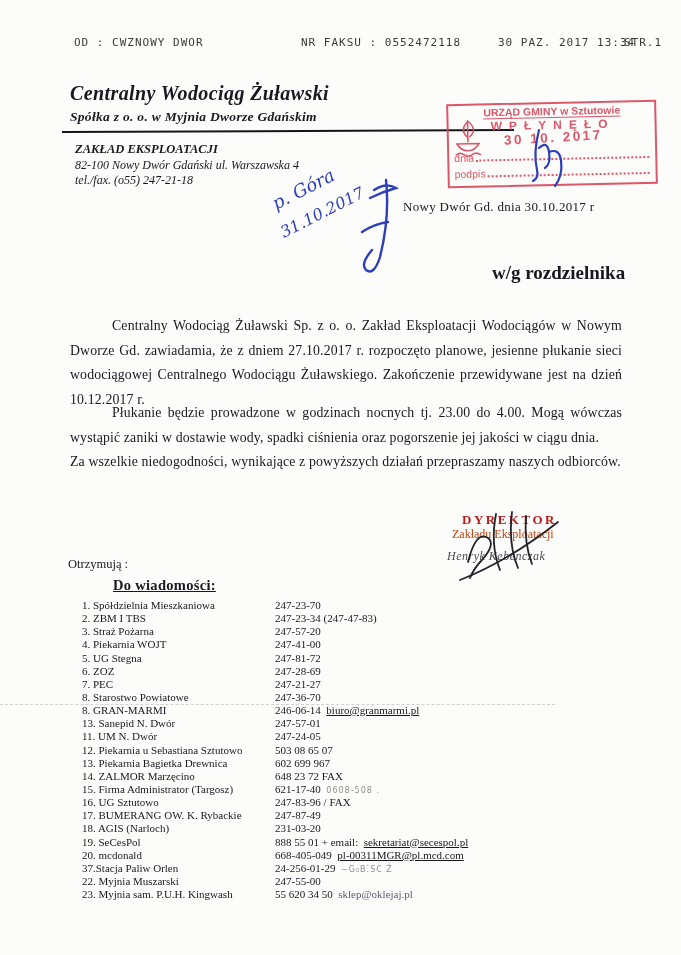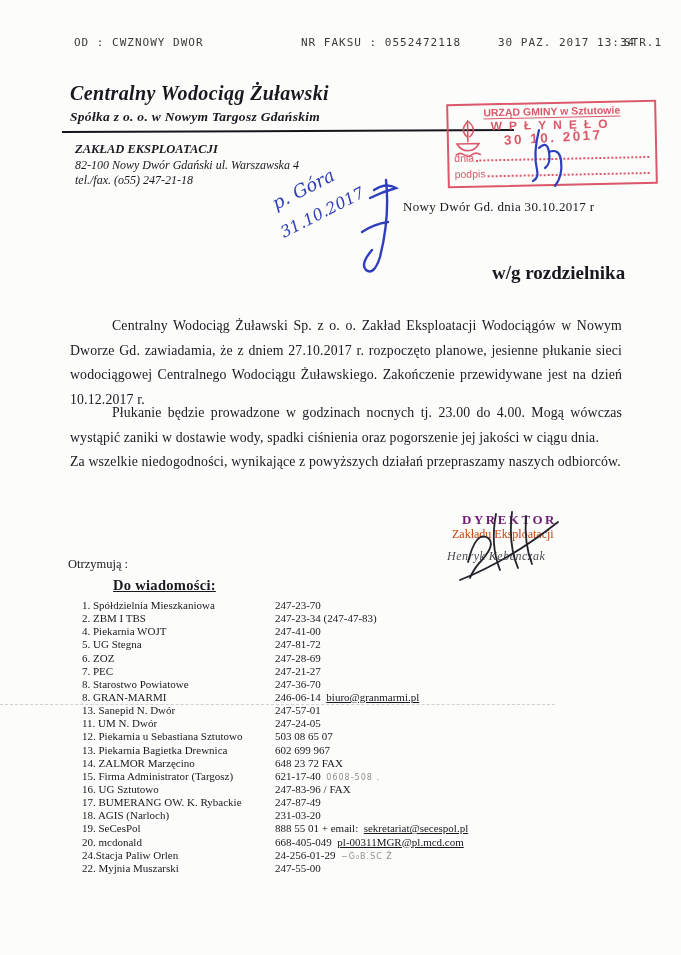--- a/index.html
+++ b/index.html
@@ -40,21 +40,21 @@
   .dateline{font-size:13px;letter-spacing:.3px;}
   .wg{font-size:19px;font-weight:bold;}
 
   
   .paras{position:absolute;left:70px;width:552px;font-size:13.8px;letter-spacing:.15px;}
   .para .line{height:24.5px;line-height:20px;}
   .para .just{text-align:justify;text-align-last:justify;}
   .para .ind{text-indent:42px;}
 
   
-  .sig-title{font-size:13px;letter-spacing:2.5px;font-weight:bold;color:#701a75;}
+  .sig-title{font-size:13px;letter-spacing:2.5px;font-weight:bold;color:#b91c1c;}
   .sig-unit{font-size:12px;color:#c2410c;}
   .sig-name{font-size:12px;font-style:italic;color:#4a4a50;letter-spacing:.5px;}
   .sigsvg{position:absolute;pointer-events:none;}
 
   .otrzym{font-size:12.5px;}
   .dowiad{font-size:14.5px;font-weight:bold;text-decoration:underline;letter-spacing:.3px;}
 
   
   .contacts{position:absolute;left:82px;top:599px;width:540px;font-size:11px;}
   .c-row{position:relative;height:13.15px;line-height:12px;}
@@ -68,21 +68,21 @@
 <body>
 
 <div class="page">
 
   <div class="abs faxhdr" style="left:62px;top:36px">OD : CWZNOWY DWOR</div>
   <div class="abs faxhdr" style="left:289px;top:36px">NR FAKSU : 0552472118</div>
   <div class="abs faxhdr" style="left:486px;top:36px">30 PAZ. 2017 13:34</div>
   <div class="abs faxhdr" style="left:612px;top:36px">STR.1</div>
 
   <div class="abs company" style="left:70px;top:82px">Centralny Wodociąg Żuławski</div>
-  <div class="abs subtitle" style="left:70px;top:109px">Spółka z o. o. w Nowym Targosz Gdańskim</div>
+  <div class="abs subtitle" style="left:70px;top:109px">Spółka z o. o. w Myjnia Dworze Gdańskim</div>
   <div class="abs rule" style="left:62px;top:130px;width:452px"></div>
   <div class="abs dept" style="left:75px;top:142px">ZAKŁAD EKSPLOATACJI</div>
   <div class="abs addr" style="left:75px;top:158px">82-100 Nowy Dwór Gdański ul. Warszawska 4</div>
   <div class="abs addr" style="left:75px;top:173px">tel./fax. (o55) 247-21-18</div>
 
   <div class="stamp">
     <svg width="32" height="40" viewBox="0 0 32 40" style="position:absolute;left:3px;top:12px">
       <g fill="none" stroke="#d94a5e" stroke-width="1.6" stroke-linecap="round">
         <path d="M16,3 L16,24"></path>
         <path d="M16,4 Q8,12 15,19"></path>
@@ -164,20 +164,24 @@
   <div class="contacts" id="contacts">
       <div class="c-row">
         <span class="c-name">1. Spółdzielnia Mieszkaniowa</span>
         <span class="c-phone">247-23-70</span>
       </div>
       <div class="c-row">
         <span class="c-name">2. ZBM I TBS</span>
         <span class="c-phone">247-23-34 (247-47-83)</span>
       </div>
       <div class="c-row">
+        <span class="c-name">3. Straż Pożarna</span>
+        <span class="c-phone">247-57-20</span>
+      </div>
+      <div class="c-row">
         <span class="c-name">4. Piekarnia WOJT</span>
         <span class="c-phone">247-41-00</span>
       </div>
       <div class="c-row">
         <span class="c-name">5. UG Stegna</span>
         <span class="c-phone">247-81-72</span>
       </div>
       <div class="c-row">
         <span class="c-name">6. ZOZ</span>
         <span class="c-phone">247-28-69</span>
@@ -232,22 +236,26 @@
       </div>
       <div class="c-row">
         <span class="c-name">19. SeCesPol</span>
         <span class="c-phone">888 55 01  + email:&nbsp; <span class="u">sekretariat@secespol.pl</span></span>
       </div>
       <div class="c-row">
         <span class="c-name">20. mcdonald</span>
         <span class="c-phone">668-405-049&nbsp; <span class="u">pl-00311MGR@pl.mcd.com</span></span>
       </div>
       <div class="c-row">
-        <span class="c-name">24.Stacja Paliw  Orlen</span>
+        <span class="c-name">37.Stacja Paliw  Orlen</span>
         <span class="c-phone">24-256-01-29&nbsp; <span class="pencil">−G₀B.́SC Ź</span></span>
       </div>
       <div class="c-row">
         <span class="c-name">22. Myjnia Muszarski</span>
         <span class="c-phone">247-55-00</span>
       </div>
+      <div class="c-row">
+        <span class="c-name">23. Myjnia sam. P.U.H. Kingwash</span>
+        <span class="c-phone">55 620 34 50&nbsp; <span class=" faded">sklep@oklejaj.pl</span></span>
+      </div>
     </div>
 
 </div>
 
 </body></html>

